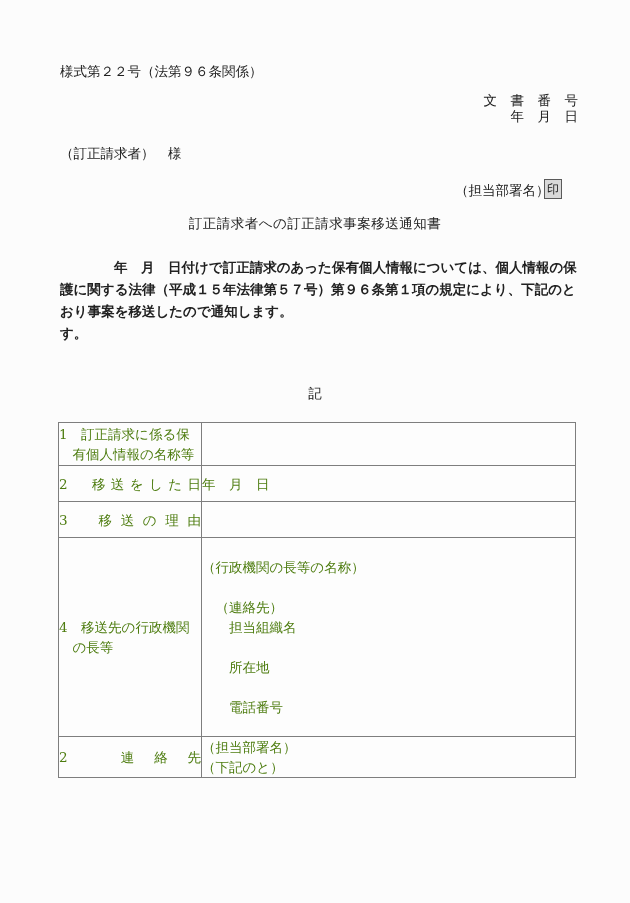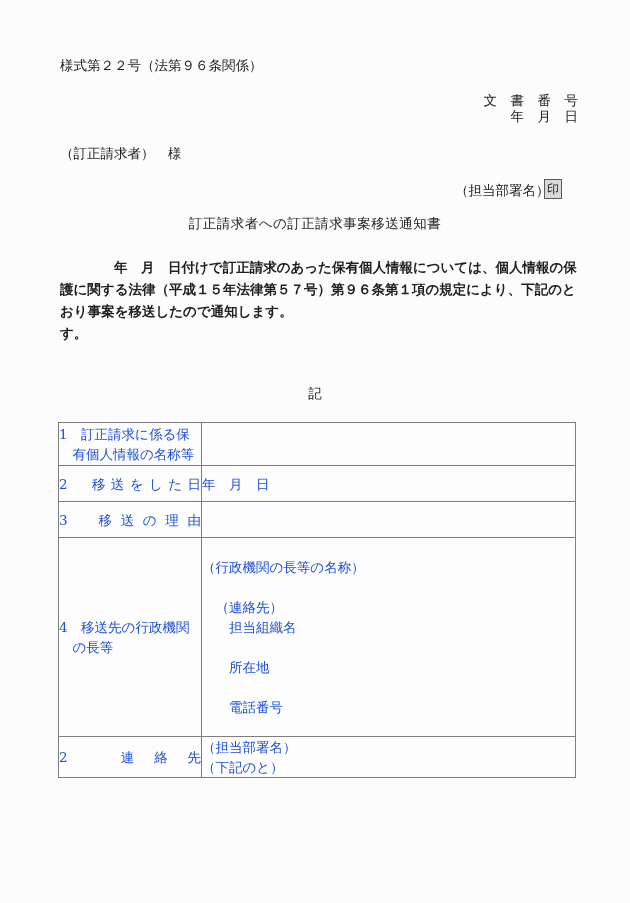--- a/index.html
+++ b/index.html
@@ -6,21 +6,21 @@
   .page {
     position:relative;
     width:630px; height:903px;
     background:#fcfcfc;
     font-family:"DejaVu Serif","Liberation Serif",serif;
     color:#212121;
     font-size:13.5px;
     overflow:hidden;
   }
   .abs { position:absolute; white-space:pre; line-height:19px; }
-  .form-no   { left:60px;  top:56px;text-align:center;  }
+  .form-no   { left:60px;  top:62px;text-align:center;  }
   .doc-no    { right:52px; top:91px;  text-align:left; }
   .date-line { right:52px; top:107px; text-align:right; }
   .addressee { left:60px;  top:144px; }
   .issuer    { left:455px; top:181px; }
   .seal {
     position:absolute; left:544px; top:179px;
     border:1px solid #5a5a5a;
     background:#d9d9d9;
     font-size:12px; line-height:16px;
     padding:1px 2px;
@@ -32,21 +32,21 @@
   .body-line  { white-space:pre; line-height:22px; height:22px;font-weight:bold; }
 
   table.form {
     position:absolute; left:58px; top:422px;
     width:517px;
     border-collapse:collapse; table-layout:fixed;
     background:#fdfdfd;
   }
   table.form td {
     border:1px solid #7e7e7e;
-    font-size:13.5px; color:#1d4ed8;
+    font-size:13.5px; color:#4d7c0f;
     padding:0; vertical-align:middle;
     overflow:hidden;
   }
   col.c1 { width:143px; }
   col.c2 { width:374px; }
   tr.r1 { height:43px; }
   tr.r2 { height:36px;margin-left:12px; }
   tr.r3 { height:36px; }
   tr.r4 { height:199px; }
   tr.r5 { height:41px; }

